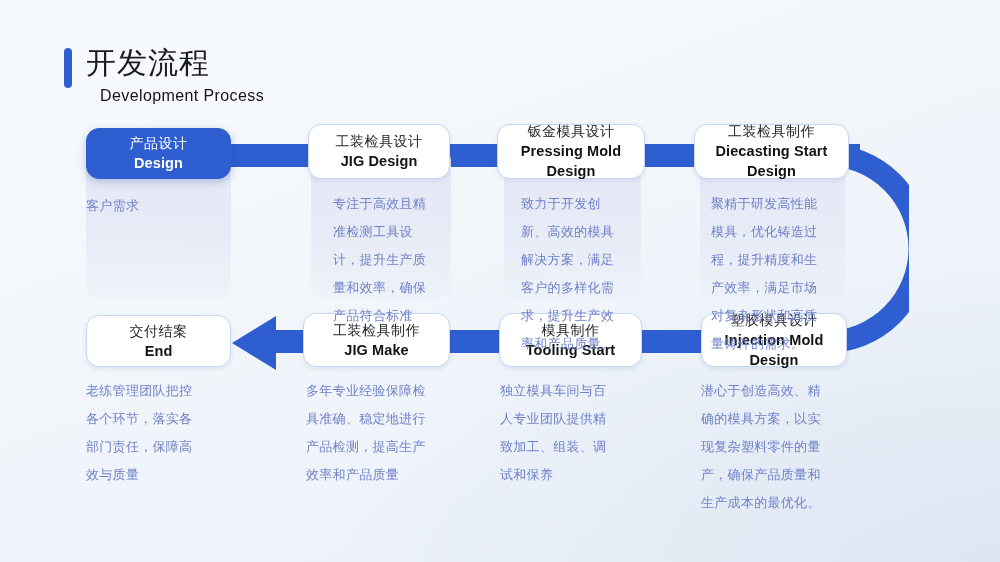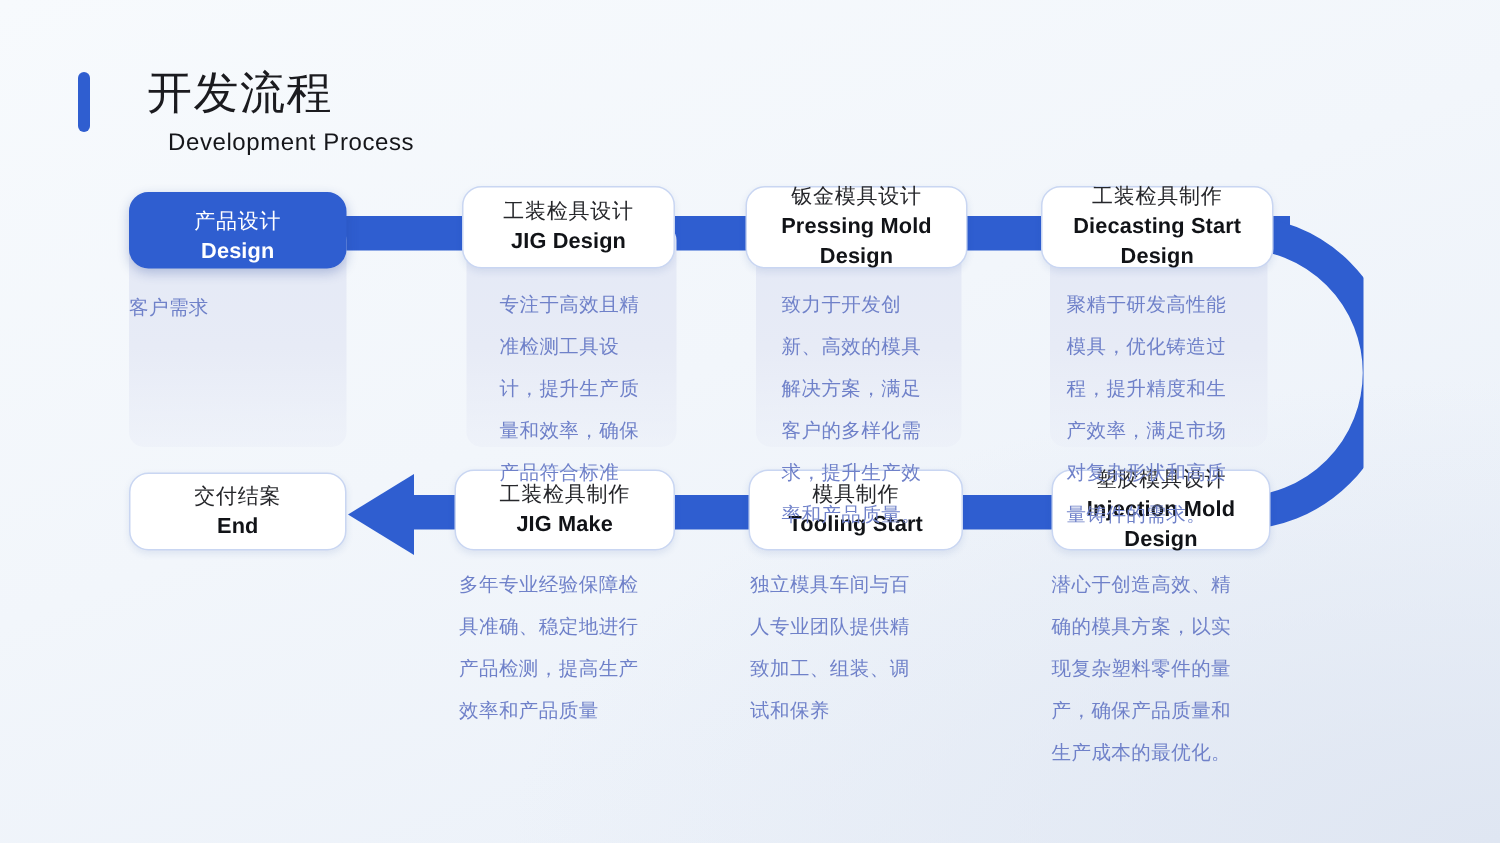--- a/index.html
+++ b/index.html
@@ -9,21 +9,21 @@
     background:#f5f8fc;
   }
   #stage{
     position:relative;width:1000px;height:562px;
     background:
       radial-gradient(120% 100% at 100% 100%, #dfe6f2 0%, rgba(223,230,242,0) 55%),
       linear-gradient(160deg,#f7fafd 0%,#f2f6fb 45%,#e9eff8 100%);
   }
 
   
-  .hdr{position:absolute;left:52px;top:42px;padding-left:24px;}
+  .hdr{position:absolute;left:64px;top:42px;}
   .hdr .bar{
     position:absolute;left:0;top:6px;width:8px;height:40px;
     border-radius:4px;background:#2f5ed0;
   }
   .hdr .cn{
     margin:0 0 0 22px;font-size:30px;line-height:42px;color:#1b1b1f;
     letter-spacing:1px;font-weight:400;
     font-family:"DejaVu Sans","Liberation Sans",sans-serif;
   }
   .hdr .en{
@@ -57,21 +57,20 @@
     position:absolute;z-index:4;box-sizing:border-box;
     border-radius:13px;background:#ffffff;
     border:1px solid #c9d6f2;
     box-shadow:0 2px 5px rgba(44,76,160,.10);
     display:flex;flex-direction:column;align-items:center;justify-content:center;
     text-align:center;
   }
   .card.active{
     background:#2f5ed0;border-color:#2f5ed0;
     box-shadow:0 3px 8px rgba(34,64,150,.28);
-    justify-content:flex-end;
   }
   .card .t-cn{
     font-size:14px;line-height:19px;color:#26272b;letter-spacing:.5px;
     font-family:"DejaVu Sans","Liberation Sans",sans-serif;
   }
   .card .t-en{
     font-size:14.5px;line-height:20px;color:#111317;font-weight:700;
     letter-spacing:.1px;
   }
   .card.active .t-cn,.card.active .t-en{color:#ffffff;}
@@ -146,17 +145,18 @@
   </div>
   <div class="card" style="left:499px;top:313px;width:143px;height:54px;">
     <div class="t-cn">模具制作</div>
     <div class="t-en">Tooling Start</div>
   </div>
   <div class="card" style="left:701px;top:313px;width:146px;height:54px;">
     <div class="t-cn">塑胶模具设计</div>
     <div class="t-en">Injection Mold Design</div>
   </div>
 
+  <div class="btxt" style="left:86px;top:377px;width:113px;">老练管理团队把控各个环节，落实各部门责任，保障高效与质量</div>
   <div class="btxt" style="left:306px;top:377px;width:130px;">多年专业经验保障检具准确、稳定地进行产品检测，提高生产效率和产品质量</div>
   <div class="btxt" style="left:500px;top:377px;width:117px;">独立模具车间与百人专业团队提供精致加工、组装、调试和保养</div>
   <div class="btxt" style="left:701px;top:377px;width:130px;">潜心于创造高效、精确的模具方案，以实现复杂塑料零件的量产，确保产品质量和生产成本的最优化。</div>
 
 </div>
 
 </body></html>

